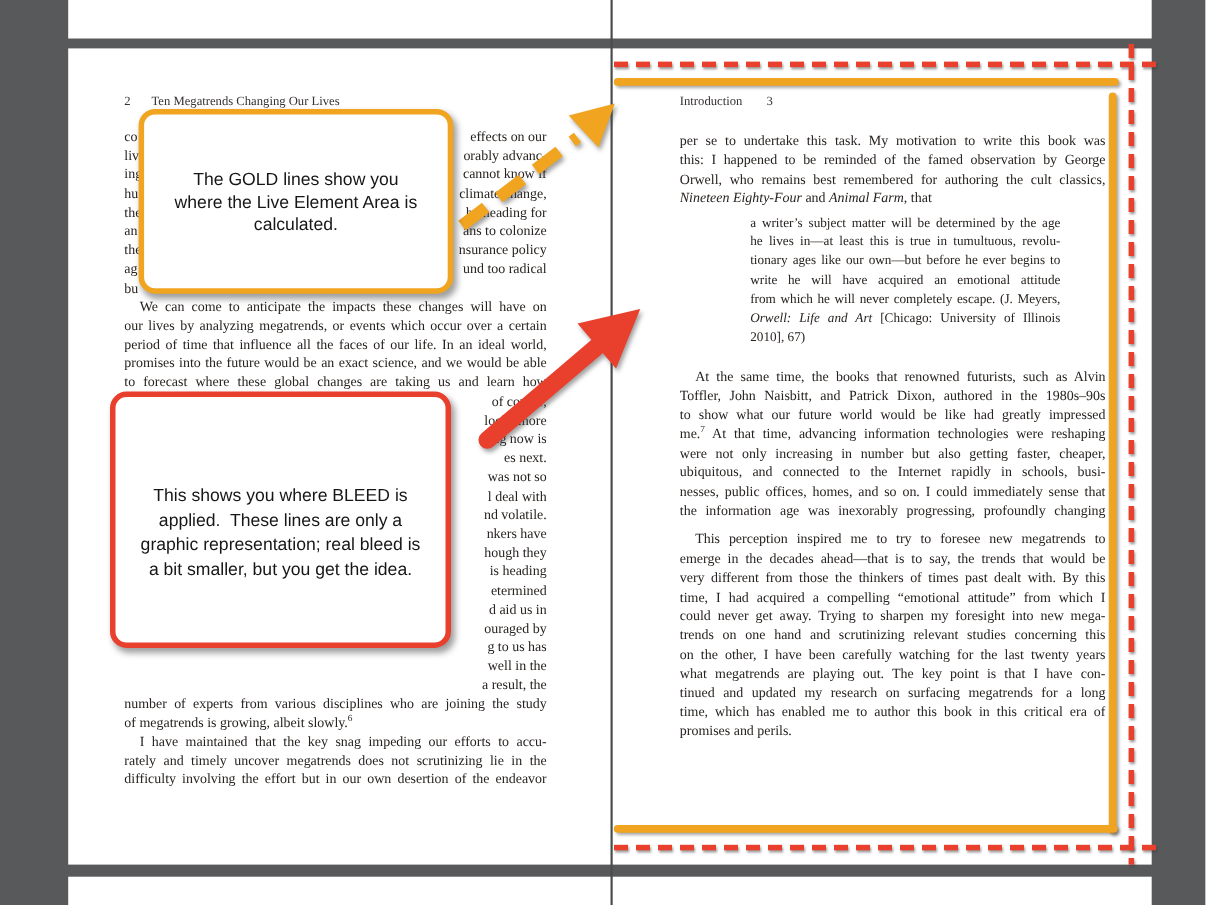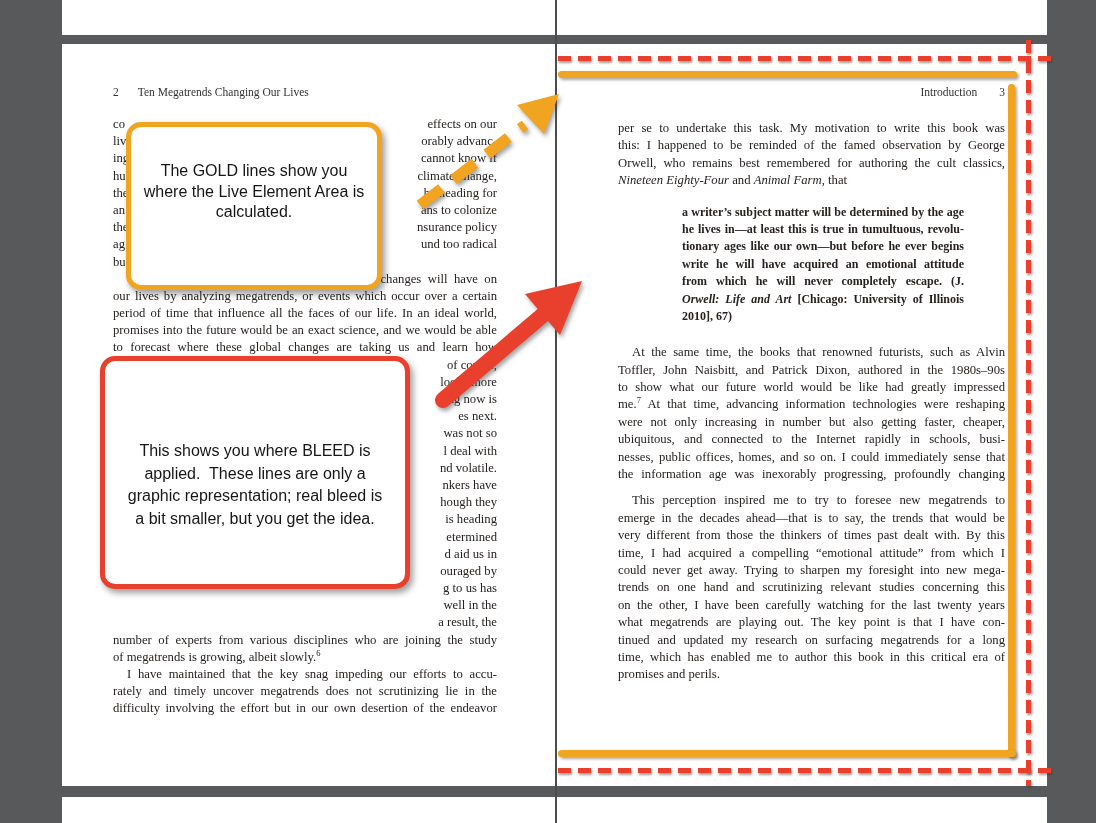--- a/index.html
+++ b/index.html
@@ -9,21 +9,21 @@
     font-family:"Liberation Serif","DejaVu Serif",serif;
   }
   .white-page { position:absolute; background:#ffffff; }
   #sliver-top    { left:62px; top:0;     width:985px; height:35px; }
   #spread        { left:62px; top:44px;  width:985px; height:742px; }
   #sliver-bottom { left:62px; top:797px; width:985px; height:26px; }
   #divider { position:absolute; left:555px; top:0; width:2px; height:823px; background:var(--divider,#4b4c4e); }
 
   .hdr { position:absolute; top:86px; font-size:11.5px; color:#343130; }
   #hdr-left  { left:113px; width:384px; display:flex; gap:19px; }
-  #hdr-right { left:618px; width:387px; display:flex; justify-content:flex-end; gap:22px; }
+  #hdr-right { left:618px; width:387px; display:flex; justify-content:flex-start; gap:22px; }
 
   .col { position:absolute; color:var(--text,#27221f); font-size:12.7px; }
   #col-left  { left:113px; top:116px; width:384px; }
   #col-right { left:618px; top:120px; width:387px; }
   .row { height:17.2px; line-height:17.2px; overflow:hidden; }
   #col-right .row { height:17.4px; line-height:17.4px; }
   .j    { text-align:justify; text-align-last:justify; }
   .frag { display:flex; justify-content:space-between; }
   .ind  { text-indent:14px; }
   .it   { font-style:italic; }
@@ -45,22 +45,22 @@
   #bleed-bottom { left:558px;  top:768px; width:498px; height:5px;
                   background:repeating-linear-gradient(90deg,var(--red,#e8402c) 0 13px,transparent 13px 20px); }
 
   .arrow-svg { position:absolute; overflow:visible; filter:drop-shadow(2px 3px 2px rgba(70,70,70,.5)); }
   #gold-arrow { left:415px; top:85px; }
   #red-arrow  { left:428px; top:262px; }
 
   .callout { position:absolute; background:#fff; border-radius:15px; box-sizing:border-box;
              box-shadow:3px 4px 6px rgba(40,40,40,.45); text-align:center;
              font-family:"Liberation Sans",sans-serif; font-size:16px; color:#161616; }
-  #gold-callout { left:126px; top:99px;  width:256px; height:168px;
-                  border:5px solid var(--gold,#f0a41f); padding-top:34px; line-height:20.5px;margin-top:23px; }
+  #gold-callout { left:126px; top:99px;  width:286px; height:168px;
+                  border:5px solid var(--gold,#f0a41f); padding-top:50px; line-height:20.5px; }
   #red-callout  { left:100px; top:356px; width:310px; height:233px;
                   border:5px solid var(--red,#e8402c); padding-top:79px; line-height:22.5px; }
 </style>
 </head>
 <body>
 
 <div class="canvas">
 
   <div class="white-page" id="sliver-top"></div>
   <div class="white-page" id="spread"></div>
@@ -188,21 +188,21 @@
       <div class="row j"><span>rately and timely uncover megatrends does not scrutinizing lie in the</span></div>
       <div class="row j"><span>difficulty involving the effort but in our own desertion of the endeavor</span></div>
     </div>
   <div class="col" id="col-right">
       <div class="para-normal" style="margin-top: 0px;">
         <div class="row j"><span>per se to undertake this task. My motivation to write this book was</span></div>
         <div class="row j"><span>this: I happened to be reminded of the famed observation by George</span></div>
         <div class="row j"><span>Orwell, who remains best remembered for authoring the cult classics,</span></div>
         <div class="row"><span class="it">Nineteen Eighty-Four</span><span> and </span><span class="it">Animal Farm</span><span>, that</span></div>
       </div>
-      <div class="para-quote" style="margin-top: 14px; font-weight: bold;">
+      <div class="para-quote" style="margin-top: 4px;">
         <div class="row j"><span>a writer’s subject matter will be determined by the age</span></div>
         <div class="row j"><span>he lives in—at least this is true in tumultuous, revolu-</span></div>
         <div class="row j"><span>tionary ages like our own—but before he ever begins to</span></div>
         <div class="row j"><span>write he will have acquired an emotional attitude</span></div>
         <div class="row j"><span>from which he will never completely escape. (J. Meyers,</span></div>
         <div class="row j"><span class="it">Orwell: Life and Art</span><span> [Chicago: University of Illinois Press,</span></div>
         <div class="row"><span>2010], 67)</span></div>
       </div>
       <div class="para-normal" style="margin-top: 19px;">
         <div class="row j ind"><span>At the same time, the books that renowned futurists, such as Alvin</span></div>

